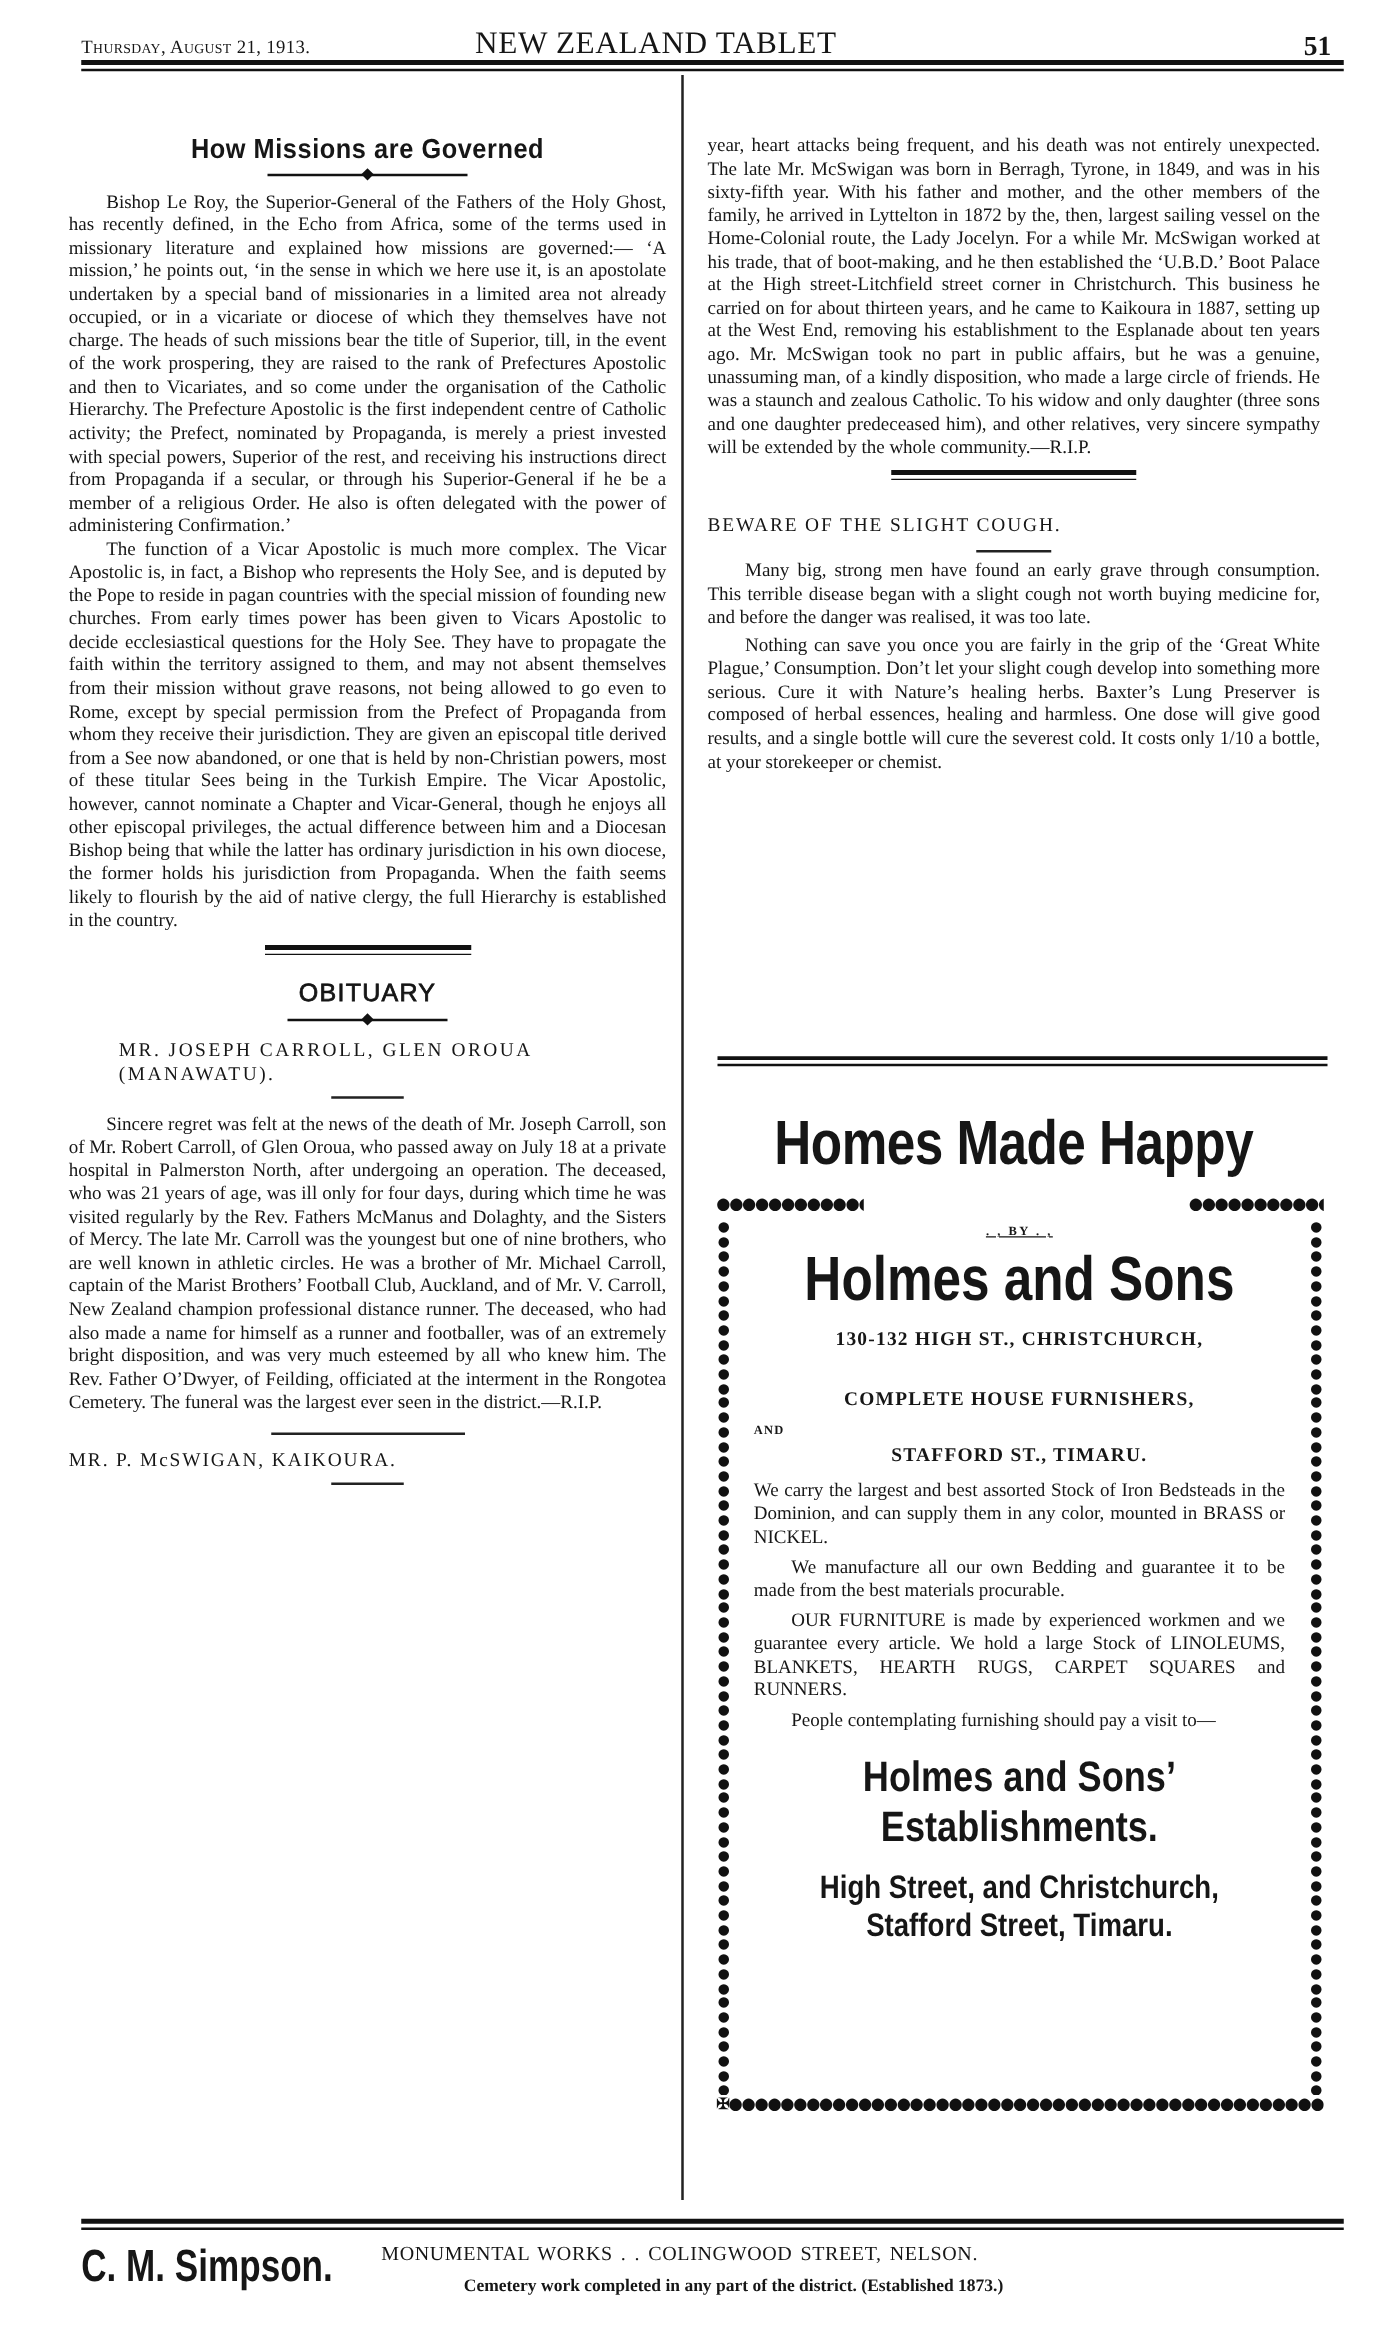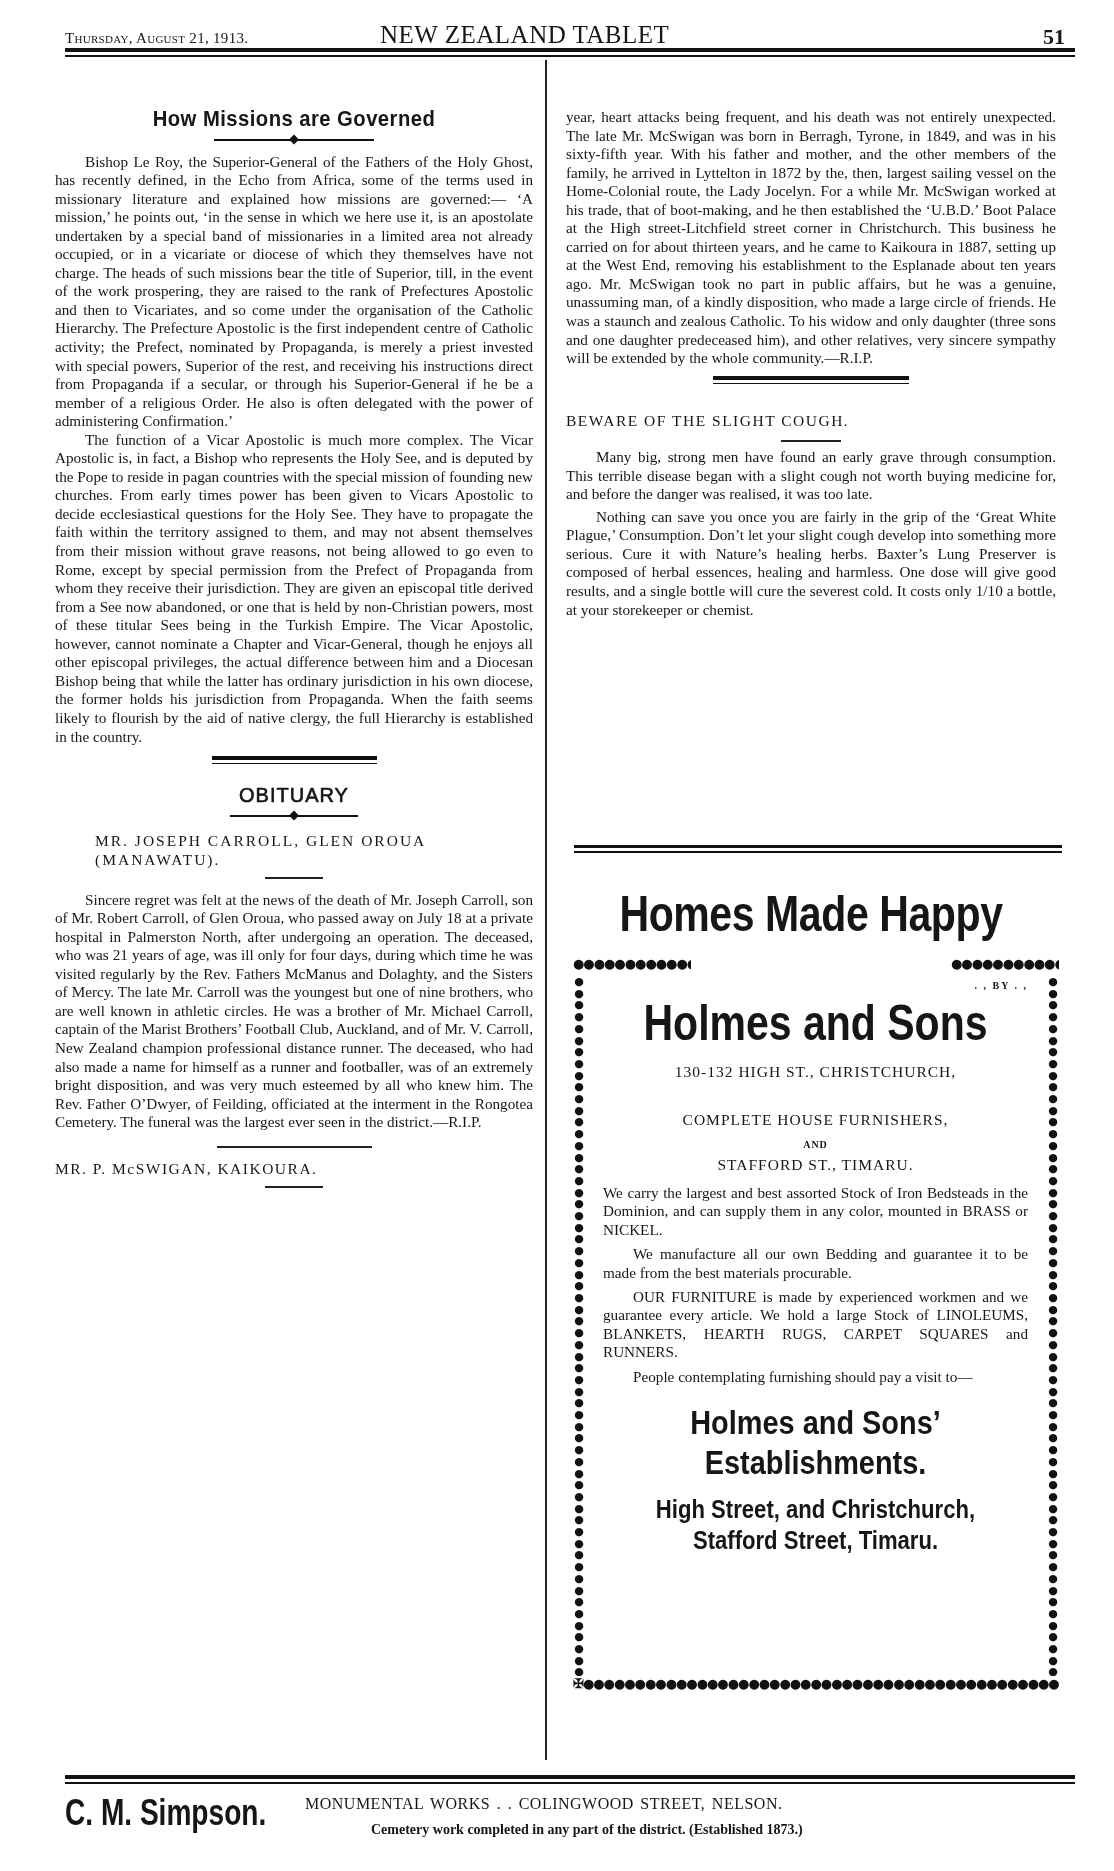--- a/index.html
+++ b/index.html
@@ -61,27 +61,27 @@
     letter-spacing: -0.5px; transform: scaleX(0.82); transform-origin: center;
   }
   .ad-box {
     position: absolute; left: 573px; top: 958px; width: 487px; height: 733px;
   }
   .chain-h { position: absolute; height: 12px; overflow: hidden; white-space: nowrap;
              font-size: 13px; line-height: 12px; letter-spacing: -1px; font-weight: bold; color: #111; }
   .chain-v { position: absolute; width: 12px; overflow: hidden; font-size: 11px; line-height: 11.7px;
              text-align: center; font-weight: bold; color: #111; word-break: break-all; }
   .ad-inner { position: absolute; left: 30px; top: 20px; width: 425px; font-family: "Liberation Serif", serif; }
-  .ad-by { text-align: right; font-size: 10px; font-weight: bold; letter-spacing: 2px; margin-top: 2px; }
+  .ad-by { text-align: center; font-size: 10px; font-weight: bold; letter-spacing: 2px; margin-top: 2px; text-decoration: underline; }
   .ad-firm {
     text-align: center; font-family: "Liberation Sans", sans-serif; font-weight: bold;
     font-size: 50px; line-height: 56px; transform: scaleX(0.82); margin-top: 4px;
   }
-  .ad-caps { text-align: center; font-size: 15.5px; letter-spacing: 1px; line-height: 22px; }
-  .ad-and { text-align: center; font-size: 10px; font-weight: bold; letter-spacing: 1px; margin: 8px 0 4px; }
+  .ad-caps { text-align: center; font-size: 15.5px; letter-spacing: 1px; line-height: 22px; font-weight: bold; }
+  .ad-and { text-align: left; font-size: 10px; font-weight: bold; letter-spacing: 1px; margin: 8px 0 4px; }
   .ad-body { font-size: 15.2px; line-height: 18.4px; text-align: justify; margin-top: 8px; }
   .ad-body p { margin: 0 0 6px 0; }
   .ad-body p.ind { text-indent: 30px; }
   .ad-est {
     text-align: center; font-family: "Liberation Sans", sans-serif; font-weight: bold;
     font-size: 34px; line-height: 40px; transform: scaleX(0.85); margin-top: 16px;
   }
   .ad-addr {
     text-align: center; font-family: "Liberation Sans", sans-serif; font-weight: bold;
     font-size: 26px; line-height: 31px; transform: scaleX(0.85); margin-top: 12px;

